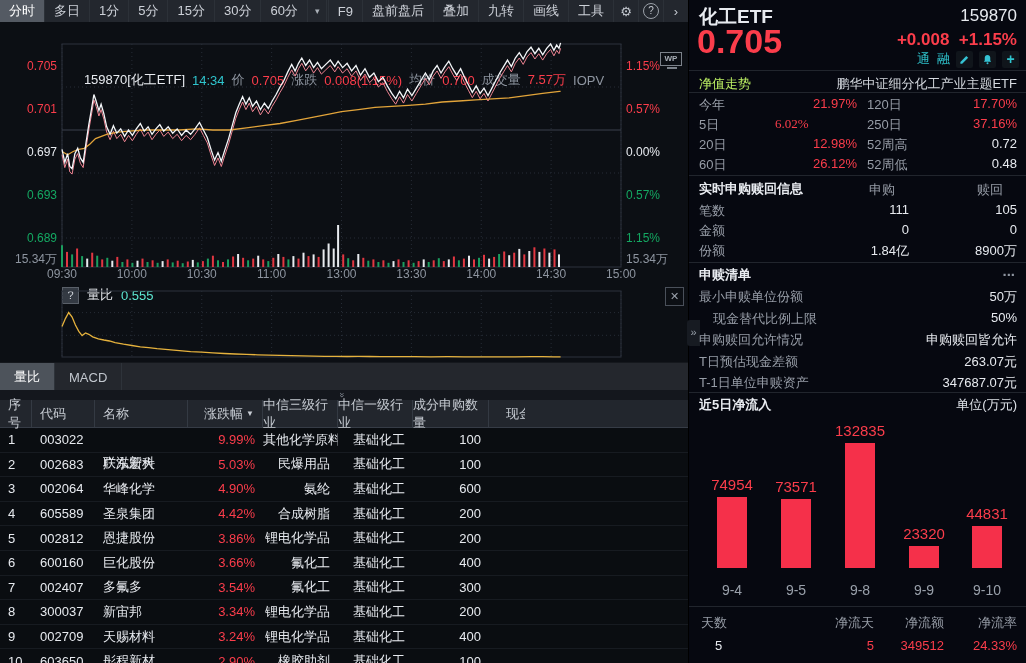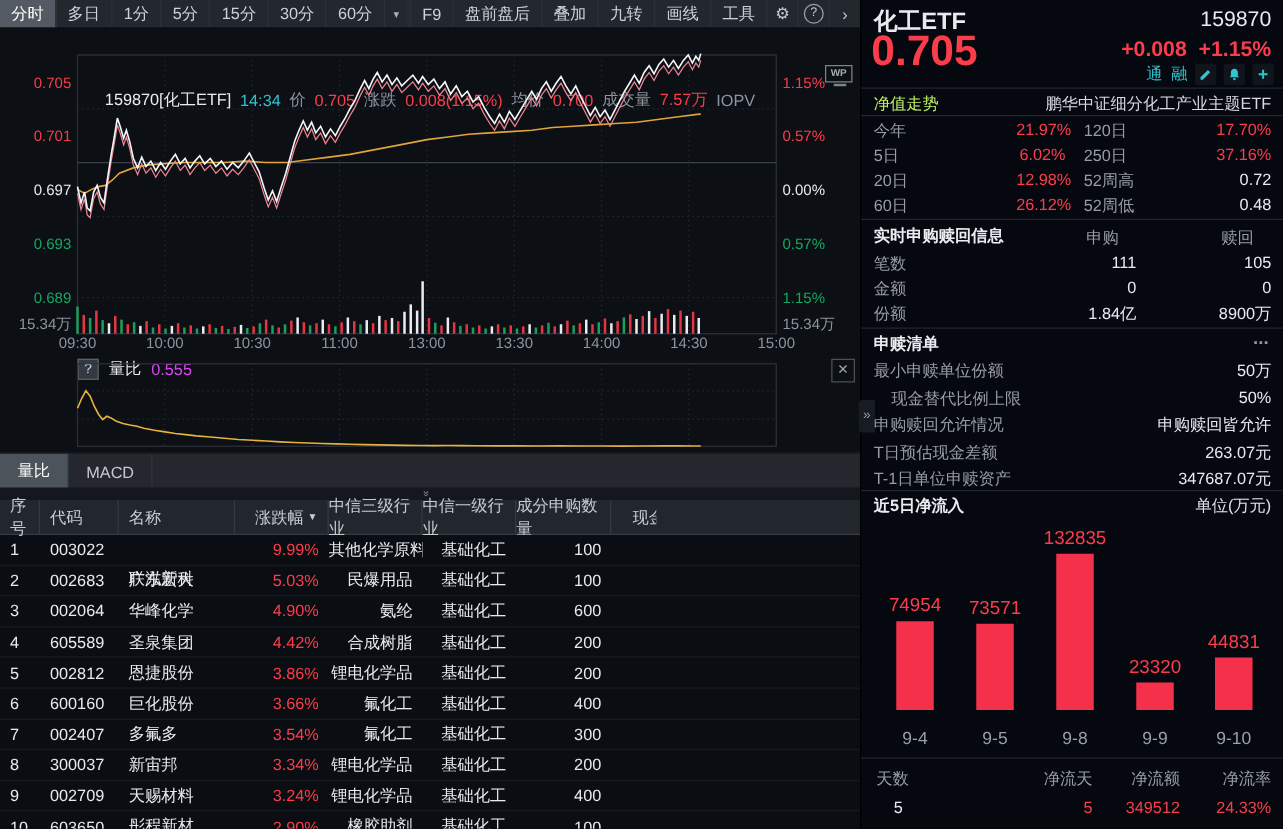--- a/index.html
+++ b/index.html
@@ -1,21 +1,21 @@
 <!DOCTYPE html>
 <html><head>
 <meta charset="utf-8">
 <style>
   html,body{margin:0;padding:0;background:#05070b;width:1026px;height:663px;overflow:hidden;
     font-family:"Liberation Sans","DejaVu Sans",sans-serif;-webkit-font-smoothing:antialiased;}
   .abs{position:absolute;}
   #stage{position:relative;width:1026px;height:663px;background:#05070b;}
   
   .c-red{color:#fb3d4b;} .c-green{color:#14a862;} .c-white{color:#e7eaef;} .c-gray{color:#8e95a0;}
-  .c-yellow{color:#d946ef;} .c-cyan{color:#2fc4ce;}
+  .c-yellow{color:#5eead4;} .c-cyan{color:#2fc4ce;}
   
   #left{left:0;top:0;width:688px;height:663px;background:#0b0e13;}
   #toolbar{left:0;top:0;width:688px;height:22px;background:#23272e;display:flex;align-items:stretch;font-size:13px;color:#cdd1d8;}
   .tb-item{padding:0 9px;display:flex;align-items:center;cursor:default;border-right:1px solid #2c3138;white-space:nowrap;}
   .tb-item.sel{background:#545a63;color:#ffffff;}
   .tb-caret{padding:0 7px;display:flex;align-items:center;font-size:9px;color:#aab0b8;border-right:1px solid #2c3138;}
   #tb-right{margin-left:auto;display:flex;}
   .tb-icon{width:24px;display:flex;align-items:center;justify-content:center;color:#c3c8cf;border-left:1px solid #2c3138;font-size:13px;}
   .helpcirc{width:14px;height:14px;border:1px solid #9aa0a8;border-radius:50%;font-size:10px;line-height:13px;text-align:center;}
   #chart-wrap{left:0;top:22px;width:688px;height:261px;background:#0c0f14;}
@@ -435,21 +435,21 @@
       <span style="font-size:13px;color:#d6dae0;">鹏华中证细分化工产业主题ETF</span>
     </div>
     <div class="divider" style="top:92px;"></div>
 
     <div id="perf-rows" style="position: absolute; left: 0px; top: 0px; width: 338px;">
         <div class="lab13" style="position: absolute; left: 10px; top: 96px;">今年</div>
         <div class="val13 c-red" style="position: absolute; left: 90px; top: 96px; width: 78px; text-align: right;">21.97%</div>
         <div class="lab13" style="position: absolute; left: 178px; top: 96px;">120日</div>
         <div class="val13 c-red" style="position: absolute; left: 248px; top: 96px; width: 80px; text-align: right;">17.70%</div>
         <div class="lab13" style="position: absolute; left: 10px; top: 116px;">5日</div>
-        <div class="val13 c-red" style="position: absolute; left: 106px; top: 116px; width: 78px; text-align: center;">6.02%</div>
+        <div class="val13 c-red" style="position: absolute; left: 86px; top: 116px; width: 78px; text-align: left; font-family: Liberation Serif, serif;">6.02%</div>
         <div class="lab13" style="position: absolute; left: 178px; top: 116px;">250日</div>
         <div class="val13 c-red" style="position: absolute; left: 248px; top: 116px; width: 80px; text-align: right;">37.16%</div>
         <div class="lab13" style="position: absolute; left: 10px; top: 136px;">20日</div>
         <div class="val13 c-red" style="position: absolute; left: 90px; top: 136px; width: 78px; text-align: right;">12.98%</div>
         <div class="lab13" style="position: absolute; left: 178px; top: 136px;">52周高</div>
         <div class="val13 c-white" style="position: absolute; left: 248px; top: 136px; width: 80px; text-align: right;">0.72</div>
         <div class="lab13" style="position: absolute; left: 10px; top: 156px;">60日</div>
         <div class="val13 c-red" style="position: absolute; left: 90px; top: 156px; width: 78px; text-align: right;">26.12%</div>
         <div class="lab13" style="position: absolute; left: 178px; top: 156px;">52周低</div>
         <div class="val13 c-white" style="position: absolute; left: 248px; top: 156px; width: 80px; text-align: right;">0.48</div>

